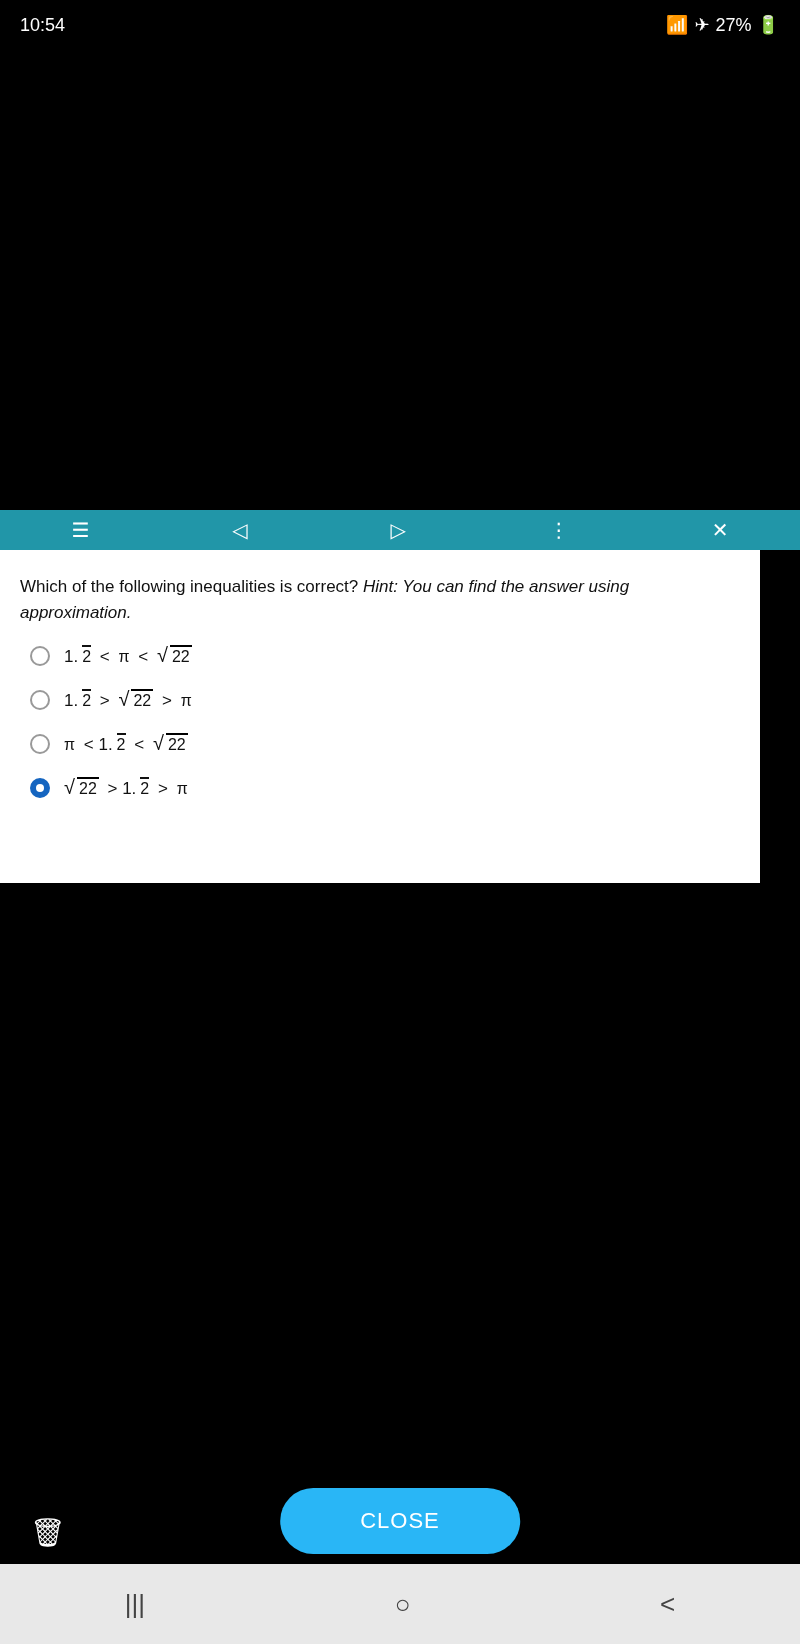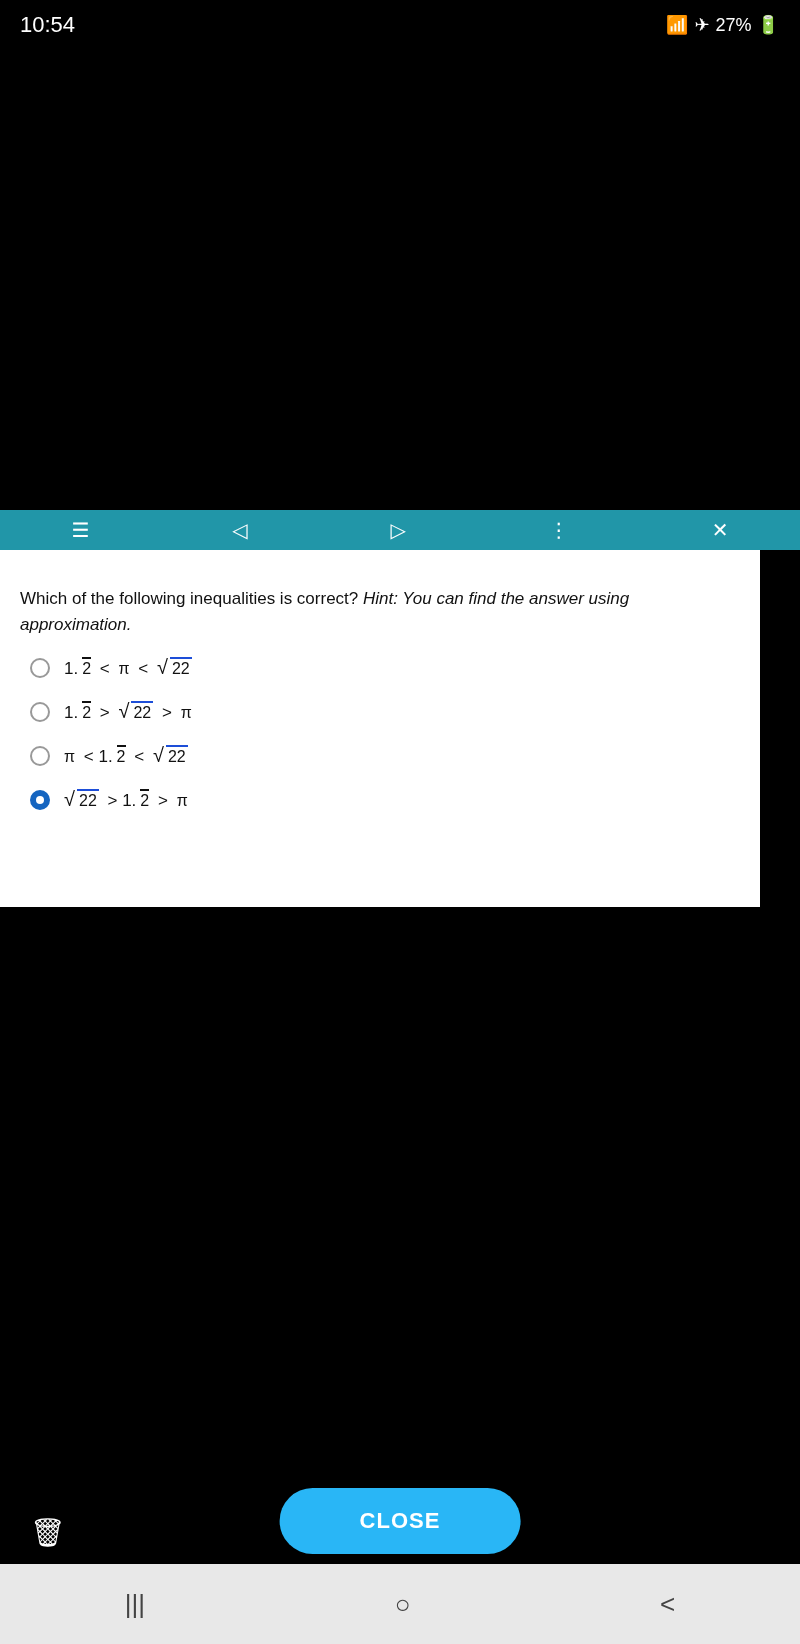--- a/index.html
+++ b/index.html
@@ -23,21 +23,21 @@
       background: #000;
       display: flex;
       align-items: center;
       justify-content: space-between;
       padding: 0 20px;
       z-index: 10;
     }
 
     .status-time {
       color: #fff;
-      font-size: 22px;
+      font-size: 18px;
       font-weight: 500;
     }
 
     .status-icons {
       display: flex;
       align-items: center;
       gap: 6px;
       color: #fff;
       font-size: 18px;
     }
@@ -61,21 +61,21 @@
       font-size: 20px;
     }
 
     
     .content-card {
       position: absolute;
       top: 550px;
       left: 0;
       width: 760px;
       background: #fff;
-      padding: 36px 20px;
+      padding: 24px 20px;
       z-index: 3;
     }
 
     .question-text {
       font-size: 17px;
       color: #111;
       line-height: 1.5;
       margin-bottom: 20px;
     }
 
@@ -137,21 +137,21 @@
       font-size: 17px;
     }
 
     .sqrt-sign {
       font-size: 20px;
       line-height: 1;
       margin-right: 2px;
     }
 
     .sqrt-content {
-      border-top: 2px solid #1d4ed8;
+      border-top: 2px solid #000000;
       padding: 0 2px;
       display: inline-block;
       font-size: 16px;
       line-height: 1.2;
     }
 
     .overline-num {
       display: inline-block;
       border-top: 2px solid #111;
       padding-top: 1px;
@@ -176,21 +176,21 @@
       position: absolute;
       bottom: 90px;
       left: 50%;
       transform: translateX(-50%);
       background: #29B6F6;
       color: #fff;
       border: none;
       border-radius: 50px;
       padding: 20px 80px;
       font-size: 22px;
-      font-weight: bold;
+      font-weight: normal;
       letter-spacing: 1px;
       cursor: pointer;
       min-width: 180px;
     }
 
     
     .android-nav {
       position: absolute;
       bottom: 0;
       left: 0;

